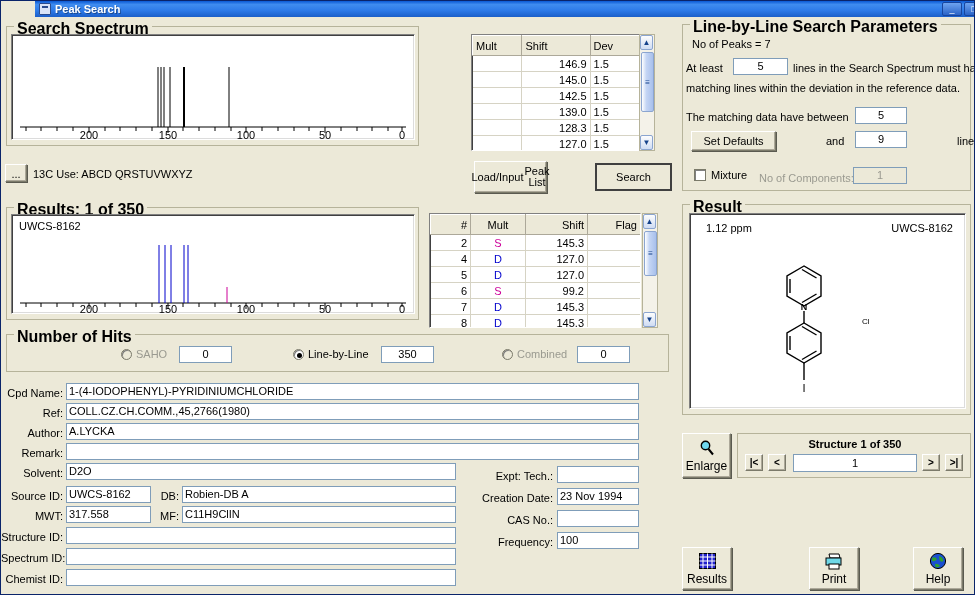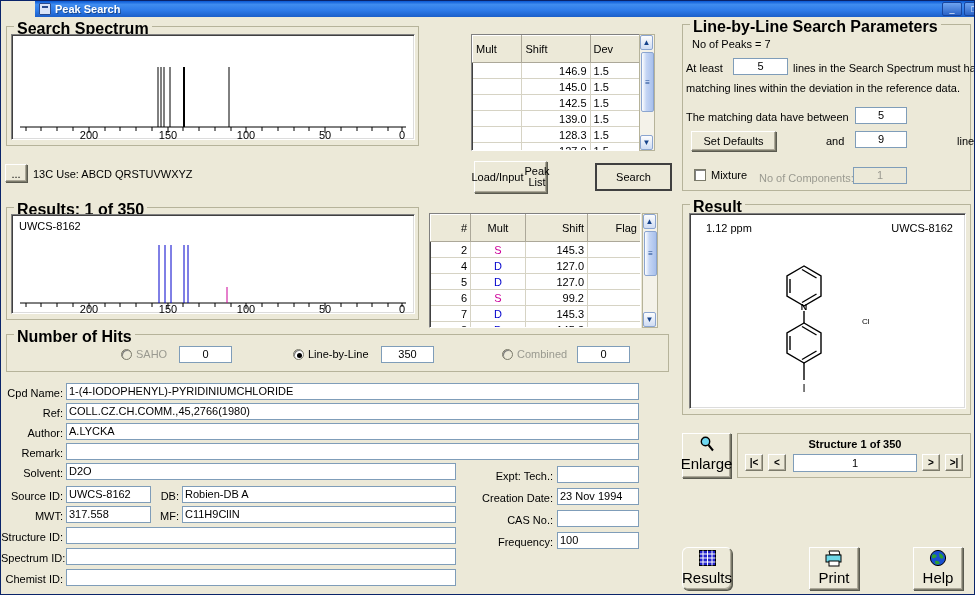--- a/index.html
+++ b/index.html
@@ -108,21 +108,21 @@
     border-collapse: collapse;
     width: 100%;
     font-size: 11px;
     table-layout: fixed;
   }
   table.grid th {
     background: #ece9d8;
     border: 1px solid #aca899;
     border-top: 1px solid #fff; border-left: 1px solid #fff;
     font-weight: normal;
-    height: 27px; padding: 0 3px;
+    height: 20px; padding: 0 3px;
     text-align: left;
     font-size: 11px;
   }
   table.grid th.r { text-align: right; }
   table.grid td {
     border-bottom: 1px solid #d6d3c4;
     border-right: 1px solid #d6d3c4;
     height: 16px; padding: 0 3px;
     background: #fff;
     overflow: hidden; white-space: nowrap;
@@ -175,22 +175,22 @@
     flex: 0 0 auto;
   }
 
   
   .iconbtn {
     position: absolute;
     background: #ece9d8;
     border: 1px solid #7b7a6a;
     border-top-color: #fff; border-left-color: #fff;
     box-shadow: inset -1px -1px 0 #aca899, 1px 1px 0 #5a5a50;
-    display: flex; flex-direction: column; align-items: center; 
-    gap: 1px; font-size: 15px;
+    display: flex; flex-direction: column; align-items: center; justify-content: center;
+    gap: 1px; font-size: 12px;
   }
   .iconbtn .glyph { width: 22px; height: 20px; display:flex; align-items:center; justify-content:center; }
 
   
   .navbtn {
     position: absolute; width: 18px; height: 17px;
     background: #ece9d8;
     border: 1px solid #7b7a6a;
     border-top-color: #fff; border-left-color: #fff;
     box-shadow: inset -1px -1px 0 #aca899;
@@ -581,21 +581,21 @@
 
   <div class="group plain" style="left:736px; top:432px; width:234px; height:45px;">
     <div class="lbl" style="left:0; top:4px; width:234px; text-align:center; font-weight:bold;">Structure 1 of 350</div>
     <div class="navbtn" style="left:7px; top:20px;">|&lt;</div>
     <div class="navbtn" style="left:30px; top:20px;">&lt;</div>
     <div class="field center" style="position:absolute; left:55px; top:20px; width:124px; height:18px; line-height:16px;">1</div>
     <div class="navbtn" style="left:184px; top:20px;">&gt;</div>
     <div class="navbtn" style="left:207px; top:20px;">&gt;|</div>
   </div>
 
-  <div class="iconbtn" style="left:681px; top:546px; width:50px; height:43px;border-radius:6px;">
+  <div class="iconbtn" style="left:681px; top:546px; width:50px; height:43px;">
     <span class="glyph">
       <svg width="17" height="16" viewBox="0 0 17 16">
         <rect x="0.5" y="0.5" width="16" height="15" fill="#2222cc" stroke="#000"></rect>
         <g stroke="#ffffff" stroke-width="1">
           <line x1="0.5" y1="4" x2="16.5" y2="4"></line>
           <line x1="0.5" y1="8" x2="16.5" y2="8"></line>
           <line x1="0.5" y1="12" x2="16.5" y2="12"></line>
           <line x1="4" y1="0.5" x2="4" y2="15.5"></line>
           <line x1="8.5" y1="0.5" x2="8.5" y2="15.5"></line>
           <line x1="13" y1="0.5" x2="13" y2="15.5"></line>

